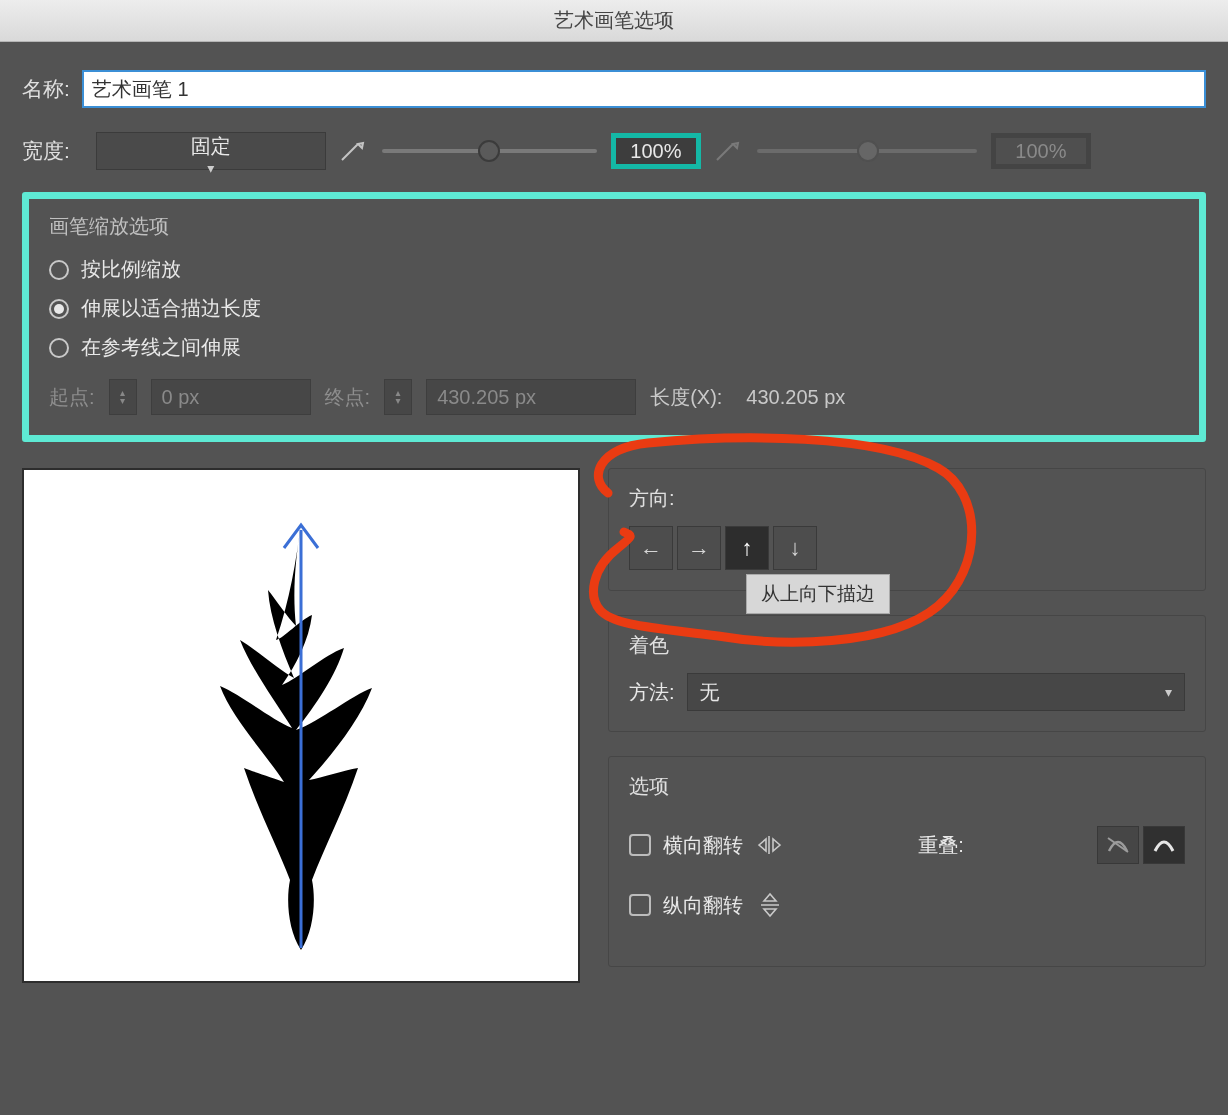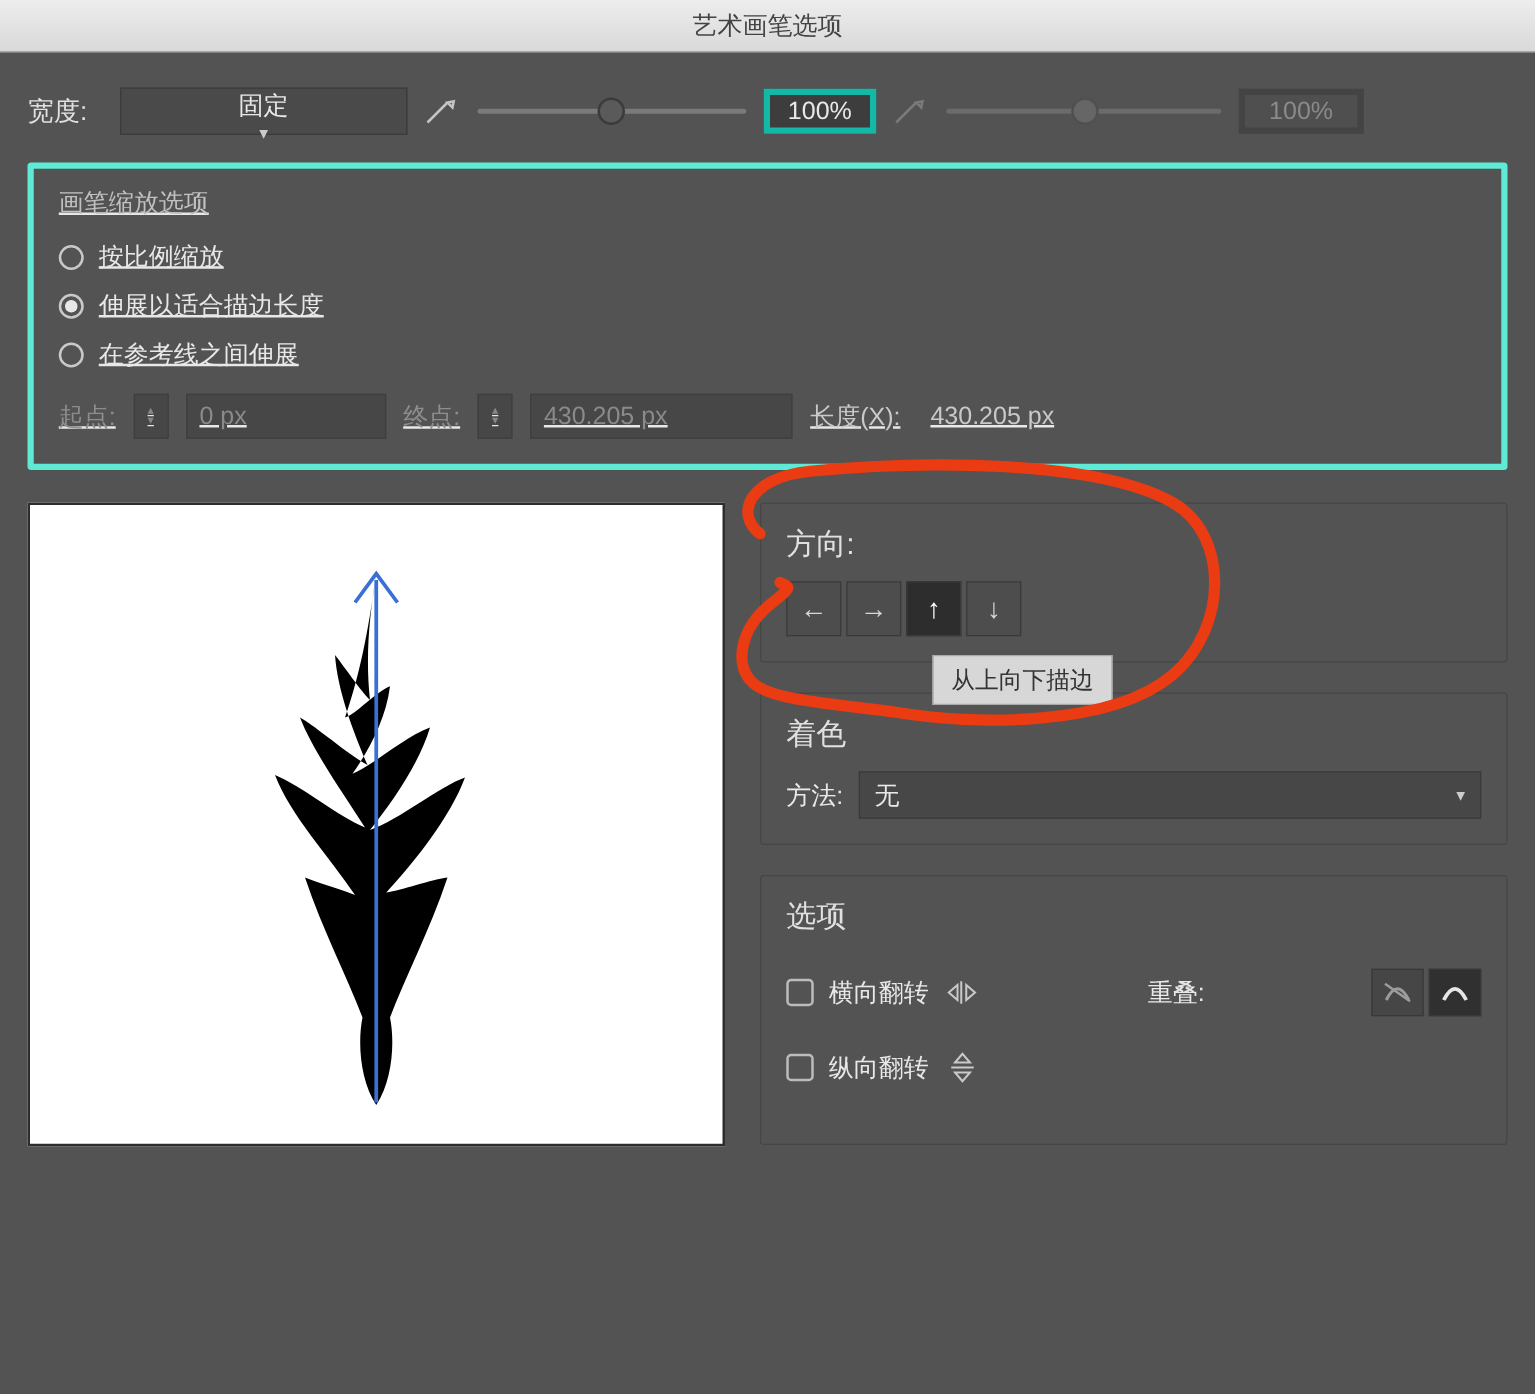--- a/index.html
+++ b/index.html
@@ -57,24 +57,23 @@
   }
   .valbox {
     width:90px;height:36px;background:#3d3d3d;border:5px solid #14b8a6;
     display:flex;align-items:center;justify-content:center;color:#e8e8e8;
   }
   .valbox.dim{ color:#8a8a8a; background:#4f4f4f; border-color:#444; width:100px;}
   .slider.disabled{ background:#6b6b6b; }
   .slider.disabled .knob{ background:#666;border-color:#505050; }
 
   .group {
-    border:5px solid #5eead4; border-radius:3px;
+    border:7px solid #5eead4; border-radius:3px;
     padding:18px 20px 20px 20px; margin-bottom:26px;
     position:relative;
-    text-decoration:underline;
   }
   .group-title {
     color:#c0c0c0; font-size:20px; margin-bottom:16px; margin-top:-4px;
   }
   .radio-row { display:flex;align-items:center;gap:12px;margin:12px 0; }
   .radio {
     width:20px;height:20px;border:2px solid #c9c9c9;border-radius:50%;
     display:flex;align-items:center;justify-content:center;flex-shrink:0;
   }
   .radio.checked .dot{ width:10px;height:10px;background:#e8e8e8;border-radius:50%; }
@@ -98,21 +97,21 @@
   .lower{ display:flex; gap:28px; }
   .preview{
     width:558px;height:515px;background:#fff;border:2px solid #2d2d2d;
     position:relative;flex-shrink:0;
   }
   .right-col{ flex:1; display:flex;flex-direction:column;gap:24px; position:relative;}
 
   .panel{
     border:1px solid #464646;border-radius:3px;padding:16px 20px 20px 20px;
   }
-  .panel-label{ color:#e0e0e0;font-size:24px;margin-bottom:14px; }
+  .panel-label{ color:#e0e0e0;font-size:20px;margin-bottom:14px; }
   .dir-btns{ display:flex;gap:4px; }
   .dir-btn{
     width:44px;height:44px;border:1px solid #3a3a3a;background:#4d4d4d;
     display:flex;align-items:center;justify-content:center;color:#d6d6d6;font-size:22px;
   }
   .dir-btn.active{ background:#2d2d2d; color:#fff; }
 
   .tooltip{
     position:absolute; background:#d7d7d7;color:#333;
     padding:6px 14px;font-size:19px;border:1px solid #aaa;
@@ -151,20 +150,27 @@
 </style>
 </head>
 <body>
 
 <div class="titlebar">
   <span>艺术画笔选项</span>
 </div>
 
 <div class="content">
 
+  <div class="row">
+    <span class="label">名称:</span>
+    <div class="name-box">
+      <div class="sel"></div>
+      <div class="name-text">艺术画笔 1</div>
+    </div>
+  </div>
 
   <div class="width-row">
     <span class="label">宽度:</span>
     <div class="dropdown">
       <span>固定</span>
       <span class="chev">▾</span>
     </div>
     <span class="pen-icon">
       <svg width="26" height="22" viewBox="0 0 26 22">
           <path d="M2 20 L18 4 M18 4 l5 -1 l-1 5 z" stroke="#c4c4c4" stroke-width="2" fill="none"></path>
@@ -268,21 +274,21 @@
           </div>
           <div class="dir-btn active">
             <span>↑</span>
           </div>
           <div class="dir-btn">
             <span>↓</span>
           </div>
         </div>
       </div>
 
-      <div class="tooltip" style="left:138px; top:122px;">从上向下描边</div>
+      <div class="tooltip" style="left:138px; top:106px;">从上向下描边</div>
 
       <div class="panel">
         <div class="panel-label">着色</div>
         <div class="color-row">
           <span>方法:</span>
           <div class="method-dd">
             <span>无</span>
             <span class="chev">▾</span>
           </div>
         </div>

